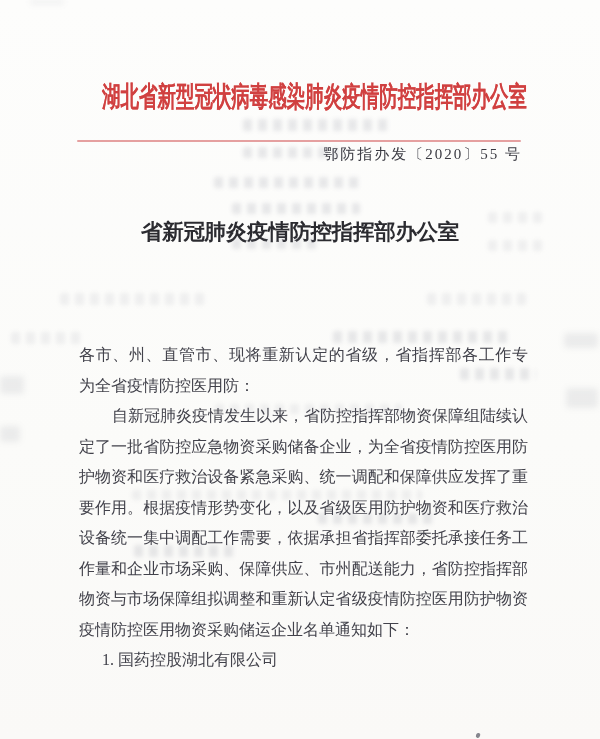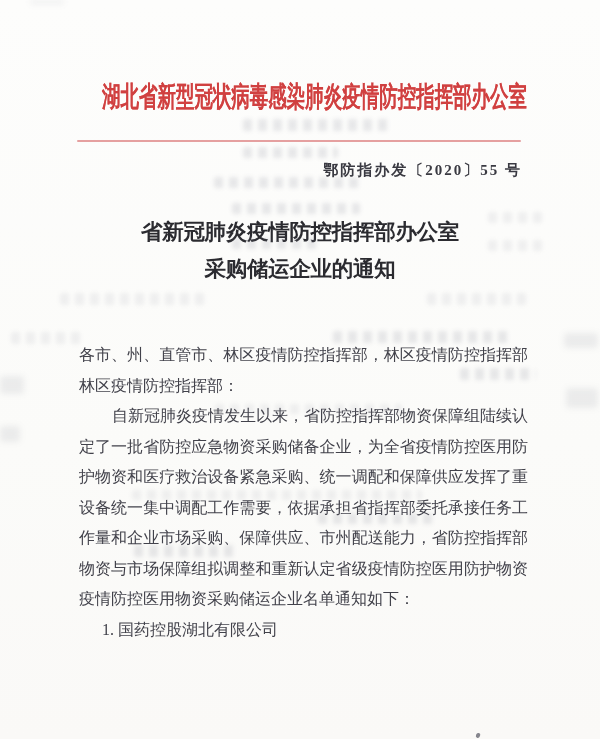--- a/index.html
+++ b/index.html
@@ -15,24 +15,23 @@
     font-size:28px;line-height:34px;font-weight:bold;color:#d04040;
     transform:scaleX(.66);transform-origin:50% 50%;
     white-space:nowrap;letter-spacing:0;
     text-shadow:0 0 .5px #e06a6a;
   }
   .red-rule{
     position:absolute;top:140px;left:77px;width:444px;height:2px;
     background:#e5a0a0;border-radius:1px;
   }
   .doc-number{
-    position:absolute;top:160px;right:78px;
+    position:absolute;top:144px;right:78px;
     font-size:15px;line-height:20px;letter-spacing:2px;color:#3a3a42;
     white-space:nowrap;
-    font-weight:bold;
   }
   
   .title-block{
     position:absolute;top:214px;left:0;width:600px;text-align:center;
     font-weight:bold;color:#2b2b30;font-size:21.5px;line-height:36.5px;
   }
   .title-line{white-space:nowrap;letter-spacing:-.3px;}
   
   .body-block{
     position:absolute;top:340px;left:79px;width:449px;
@@ -64,29 +63,29 @@
 <div class="page">
 
   <div class="masthead">湖北省新型冠状病毒感染肺炎疫情防控指挥部办公室</div>
 
   <div class="red-rule"></div>
 
   <div class="doc-number">鄂防指办发〔2020〕55 号</div>
 
   <div class="title-block">
     <div class="title-line">省新冠肺炎疫情防控指挥部办公室</div>
-    <div class="title-line">采购储运企业的通知</div>
   </div>
 
   <div class="body-block">
-    <div class="bl j">各市、州、直管市、林区疫情防控指挥部，林区疫情防控指挥部</div>
-    <div class="bl">林区疫情防控指挥部：</div>
+    <div class="bl j">各市、州、直管市、现将重新认定的省级，省指挥部各工作专</div>
+    <div class="bl">为全省疫情防控医用防：</div>
     <div class="bl j ind">自新冠肺炎疫情发生以来，省防控指挥部物资保障组陆续认</div>
     <div class="bl j">定了一批省防控应急物资采购储备企业，为全省疫情防控医用防</div>
     <div class="bl j">护物资和医疗救治设备紧急采购、统一调配和保障供应发挥了重</div>
+    <div class="bl j">要作用。根据疫情形势变化，以及省级医用防护物资和医疗救治</div>
     <div class="bl j">设备统一集中调配工作需要，依据承担省指挥部委托承接任务工</div>
     <div class="bl j">作量和企业市场采购、保障供应、市州配送能力，省防控指挥部</div>
     <div class="bl j">物资与市场保障组拟调整和重新认定省级疫情防控医用防护物资</div>
     <div class="bl">疫情防控医用物资采购储运企业名单通知如下：</div>
     <div class="bl ind-li">1. 国药控股湖北有限公司</div>
   </div>
 
   <div class="ghost" style="left:243px;top:119px;width:150px;height:12px;"></div>
   <div class="ghost" style="left:243px;top:147px;width:95px;height:11px;"></div>
   <div class="ghost" style="left:214px;top:177px;width:148px;height:11px;"></div>

